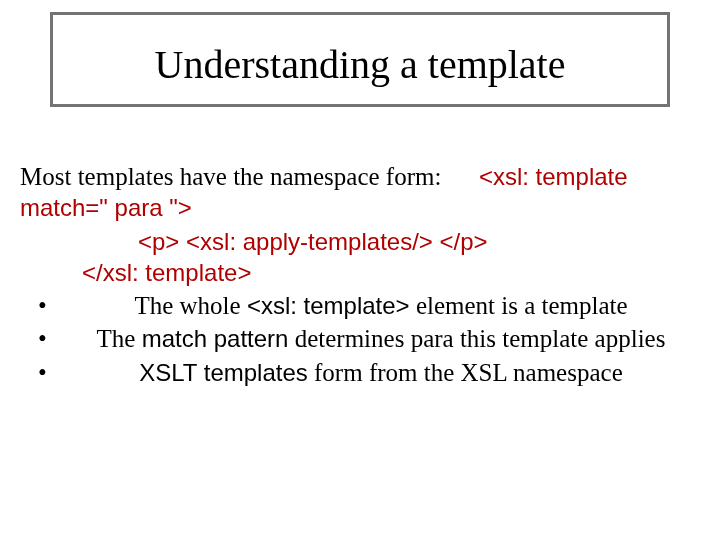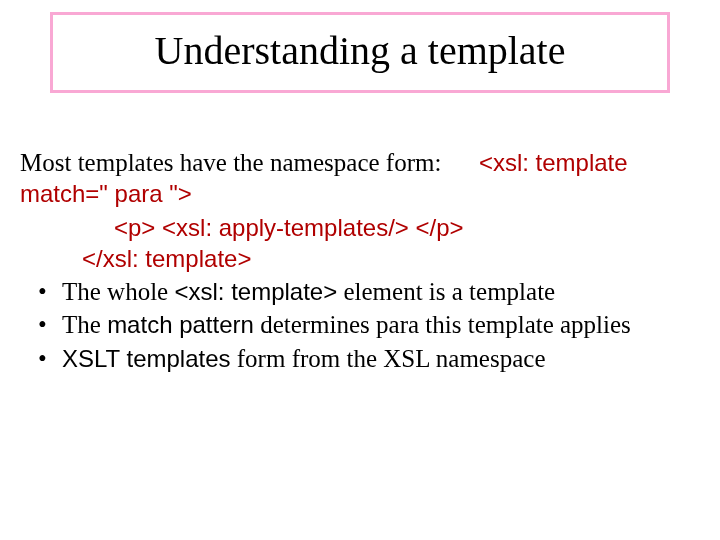--- a/index.html
+++ b/index.html
@@ -5,22 +5,22 @@
   * { margin: 0; padding: 0; box-sizing: border-box; }
   body {
     width: 720px;
     height: 540px;
     background: #ffffff;
     font-family: "Times New Roman", Times, serif;
     overflow: hidden;
   }
   .title-box {
     margin: 12px 50px 0 50px;
-    border: 3px solid #f9a8d4;
-    padding: 12px 20px 16px 20px;
+    border: 3px solid #737373;
+    padding: 26px 20px 16px 20px;
     text-align: center;
   }
   .title-text {
     font-size: 40px;
     color: #000;
     font-weight: normal;
   }
   .content {
     margin: 54px 20px 0 20px;
     font-size: 25px;
@@ -28,30 +28,31 @@
     color: #000;
   }
   .intro {
     margin-bottom: 2px;
   }
   .code-red {
     color: #b00000;
     font-family: Arial, Helvetica, sans-serif;
     font-size: 24px;
   }
-  .indent1 { margin-left: 94px; }
+  .indent1 { margin-left: 118px; }
   .indent2 { margin-left: 62px; }
   ul {
     list-style: none;
     margin-top: 2px;
   }
   ul li {
     position: relative;
     padding-left: 42px;
     margin-bottom: 2px;
+    text-align: center;
   }
   ul li::before {
     content: "•";
     position: absolute;
     left: 18px;
     top: 0;
     font-size: 25px;
     color: #000;
   }
   .sans {

